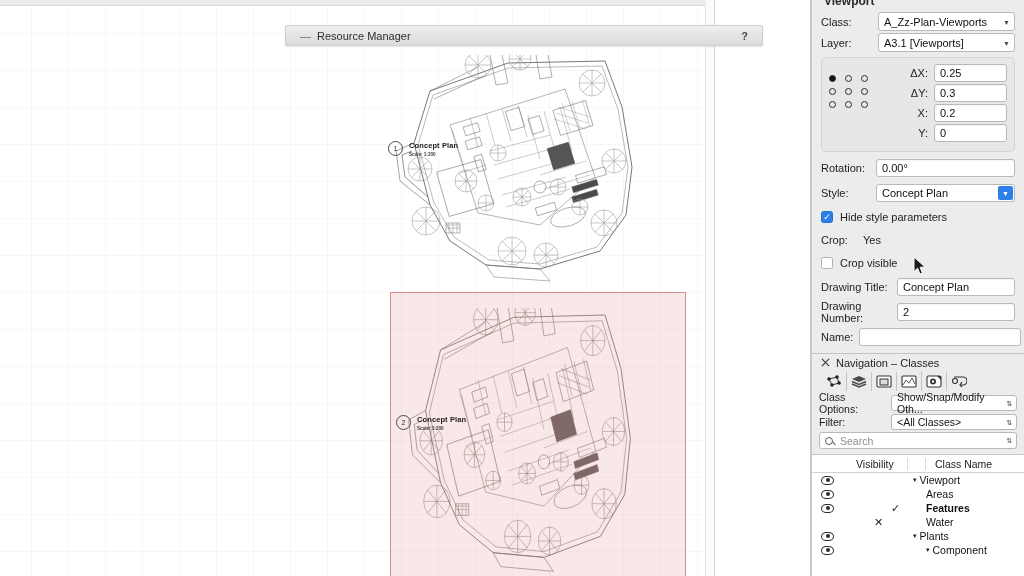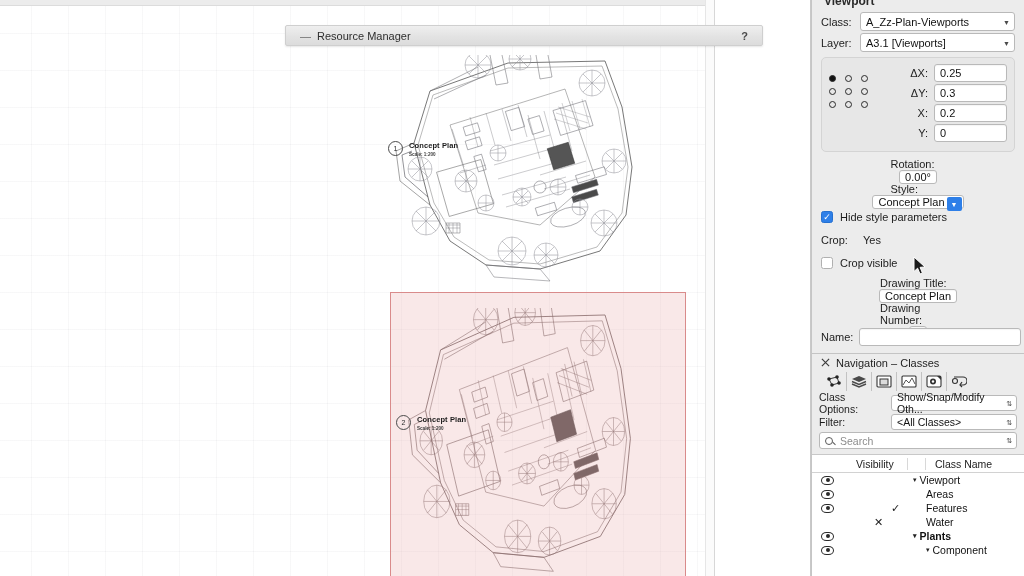--- a/index.html
+++ b/index.html
@@ -109,39 +109,39 @@
     font-size: 7px; color: #4a4a4a; line-height:1;
   }
   .combo.blue .chevbtn {
     position: absolute; right: 1px; top: 1px; width: 15px; height: 14px;
     background: #2e7fe8; border-radius: 2px;
     display: flex; align-items: center; justify-content: center;
     color: #fff; font-size: 7px;
   }
 
   
-  .cl-row { display: flex; align-items: center; height: 21px; gap: 2px; }
+  .cl-row { display: flex; align-items: center; height: 21px; gap: 20px; }
   .cl-row .lab { width: 37px; flex: none; }
   .cl-row .combo { flex: 1; height: 19px; }
 
   
   .algroup {
     margin: 4px 0 6px 0; border: 1px solid #d4d4d4; border-radius: 5px;
     background: #e7e7e7; padding: 6px 7px 7px 7px; display: flex; gap: 7px;
   }
   .dotgrid { width: 46px; flex: none; padding-top: 11px; }
   .dotgrid .dr { display:flex; gap: 9px; margin-bottom: 6px; }
   .dot { width: 7px; height: 7px; border-radius: 50%; border: 1.4px solid #2b2b2b; background: transparent; }
   .dot.on { background: #121212; }
   .alfields { flex: 1; }
   .alrow { display: flex; align-items: center; height: 18px; margin-bottom: 2px; margin-left: 24px; }
   .alrow .al-lab { width: 22px; text-align: right; margin-right: 6px; font-size: 11px; }
   .alrow .field { flex: 1; }
 
-  .trow { display:flex; align-items:center; height:20px; margin-bottom:5px;flex-direction:column; }
+  .trow { display:flex; align-items:center; height:20px; margin-bottom:5px; }
   .trow .lab-w { width: 55px; flex:none; }
   .trow .field, .trow .combo { flex: 1; }
 
   
   .cbrow { display: flex; align-items: center; height: 18px; margin-bottom: 5px; }
   .cbox {
     width: 12px; height: 12px; border-radius: 2.5px;
     border: 1px solid #b0b0b0; background: #fff; flex: none; margin-right: 7px;
   }
   .cbox.checked {
@@ -212,21 +212,21 @@
   .ctr .c2 { width:17px; display:flex; align-items:center; justify-content:center; font-size:11px; color:#1a1a1a; }
   .ctr .c3 { width:17px; display:flex; align-items:center; justify-content:center; font-size:11px; color:#1a1a1a;}
   .ctr .c4 { flex:1; font-size: 10.5px; color:#111; display:flex; align-items:center; }
   .eye {
     width: 13px; height: 9px; border: 1.3px solid #2a2a2a;
     border-radius: 50% / 60%;
     display:flex; align-items:center; justify-content:center;
   }
   .eye i { width: 4px; height: 4px; border-radius:50%; background:#2a2a2a; display:block; }
   .tri { font-size: 7px; color:#222; margin-right: 3px; }
-  .bold { font-weight: 400; }
+  .bold { font-weight: 700; }
 
   .cursor { position: absolute; z-index: 90; pointer-events: none; }
 </style>
 </head>
 <body>
 
 <div class="app">
 
   <div class="canvas-area">
     <div class="canvas-top-strip"></div>
@@ -679,21 +679,21 @@
             </span>
           </div>
           <div class="ctr">
             <span class="c1">
               <span class="eye">
                 <i></i>
               </span>
             </span>
             <span class="c2"></span>
             <span class="c3"></span>
-            <span class="c4" style="padding-left: 9px; font-weight: bold;">
+            <span class="c4" style="padding-left: 9px;">
               <span class="tri">▾</span>
               <span>Plants</span>
             </span>
           </div>
           <div class="ctr">
             <span class="c1">
               <span class="eye">
                 <i></i>
               </span>
             </span>

